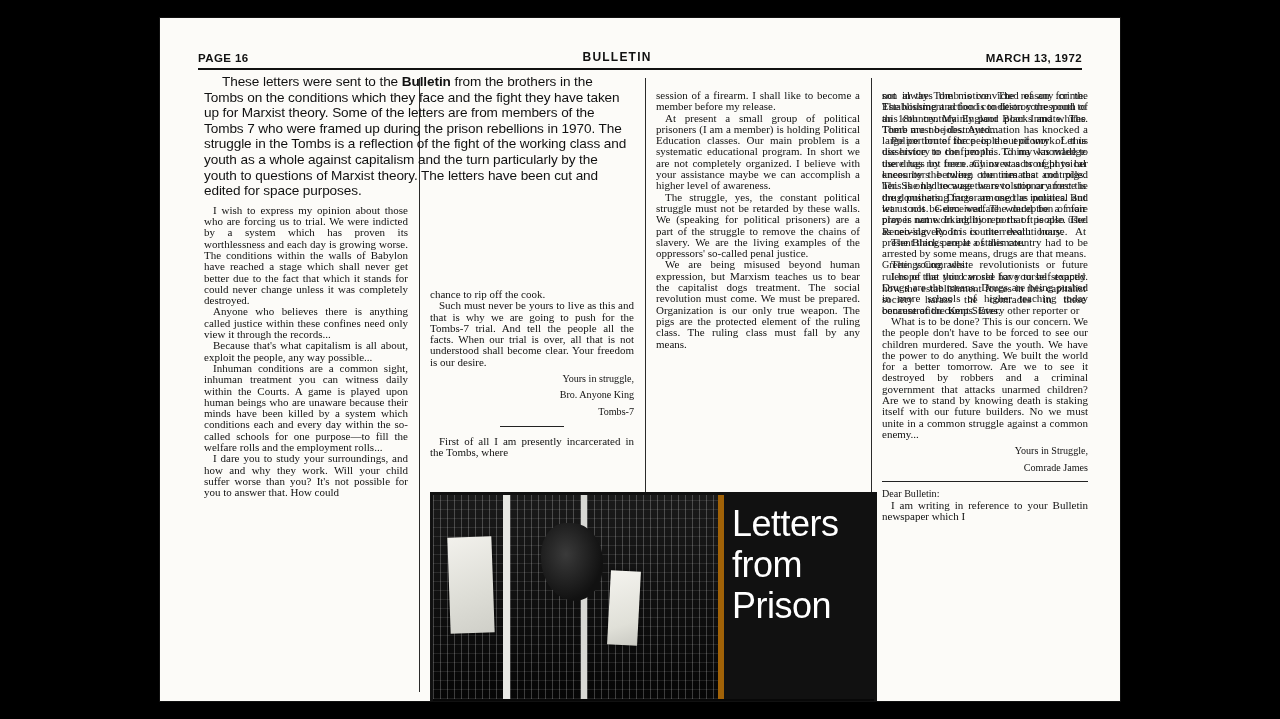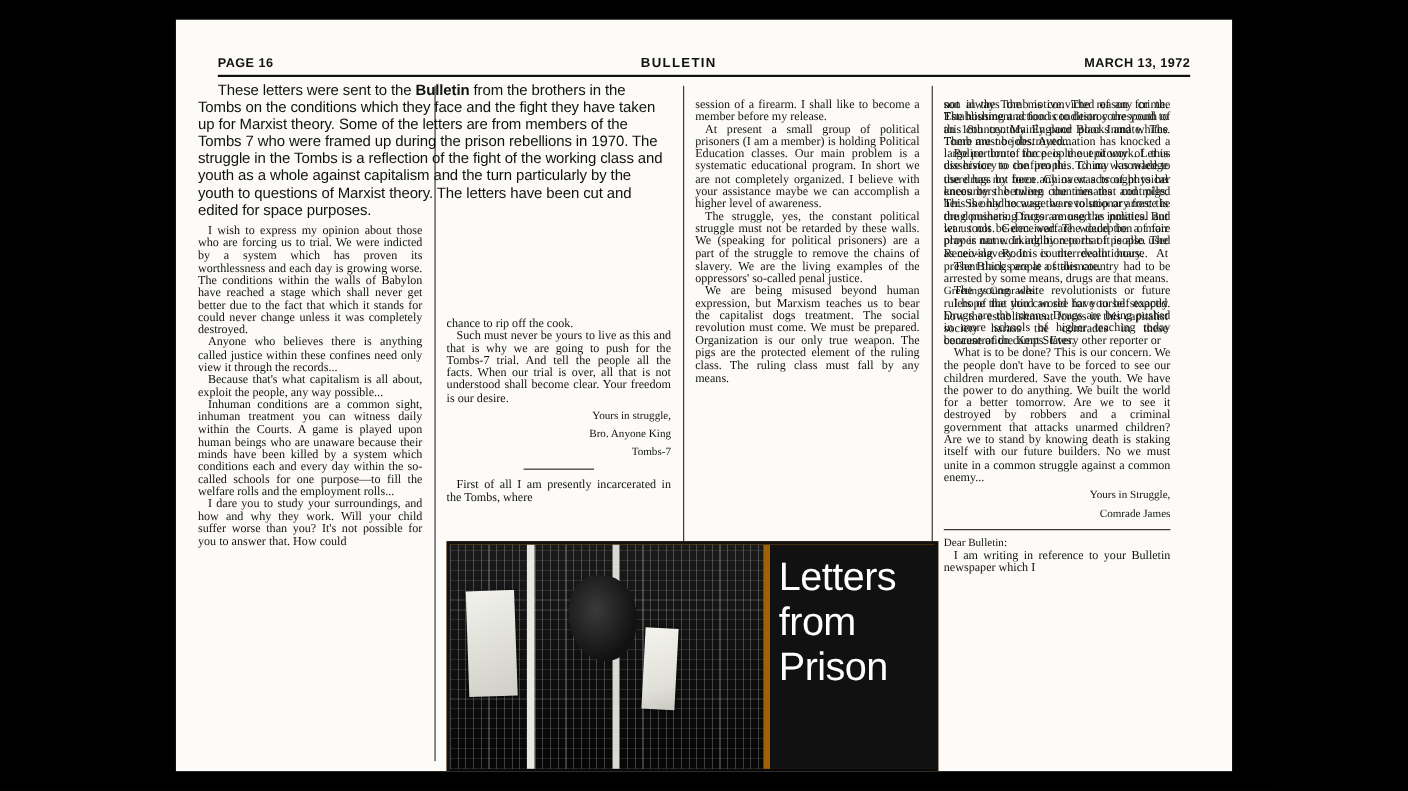--- a/index.html
+++ b/index.html
@@ -51,21 +51,21 @@
     position: absolute;
     left: 38px;
     top: 50px;
     width: 884px;
     height: 2px;
     background: #111;
   }
   
   .cols {
     position: absolute;
-    left: 20px;
+    left: 44px;
     top: 56px;
     width: 884px;
     height: 622px;
   }
   .col {
     position: absolute;
     top: 0;
     width: 204px;
     height: 622px;
   }

